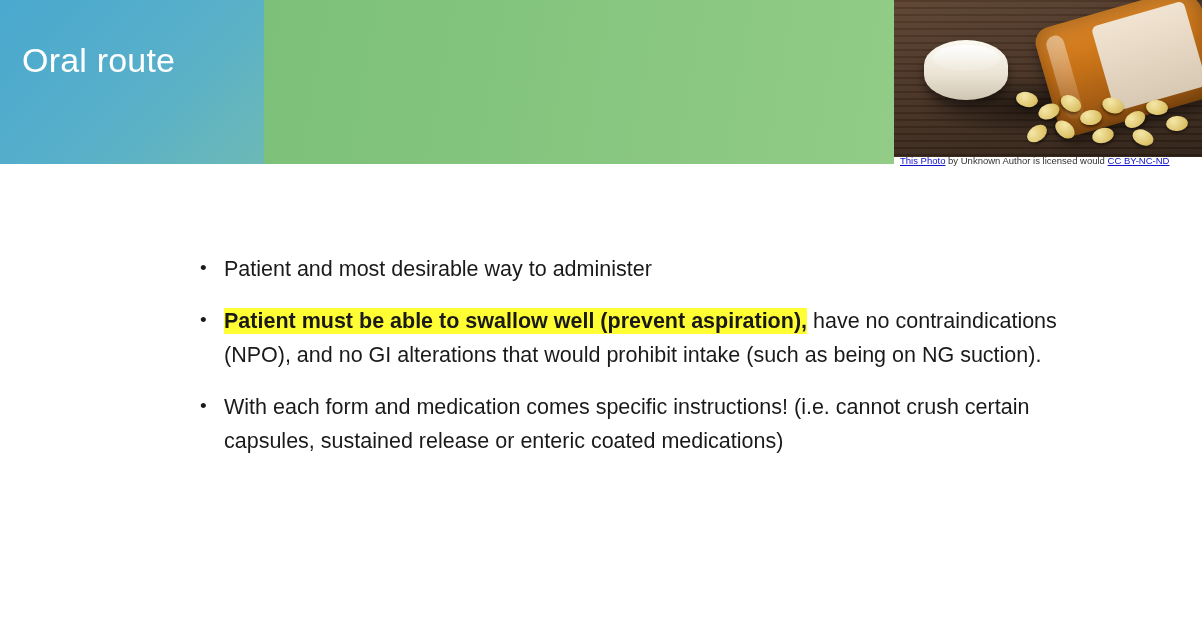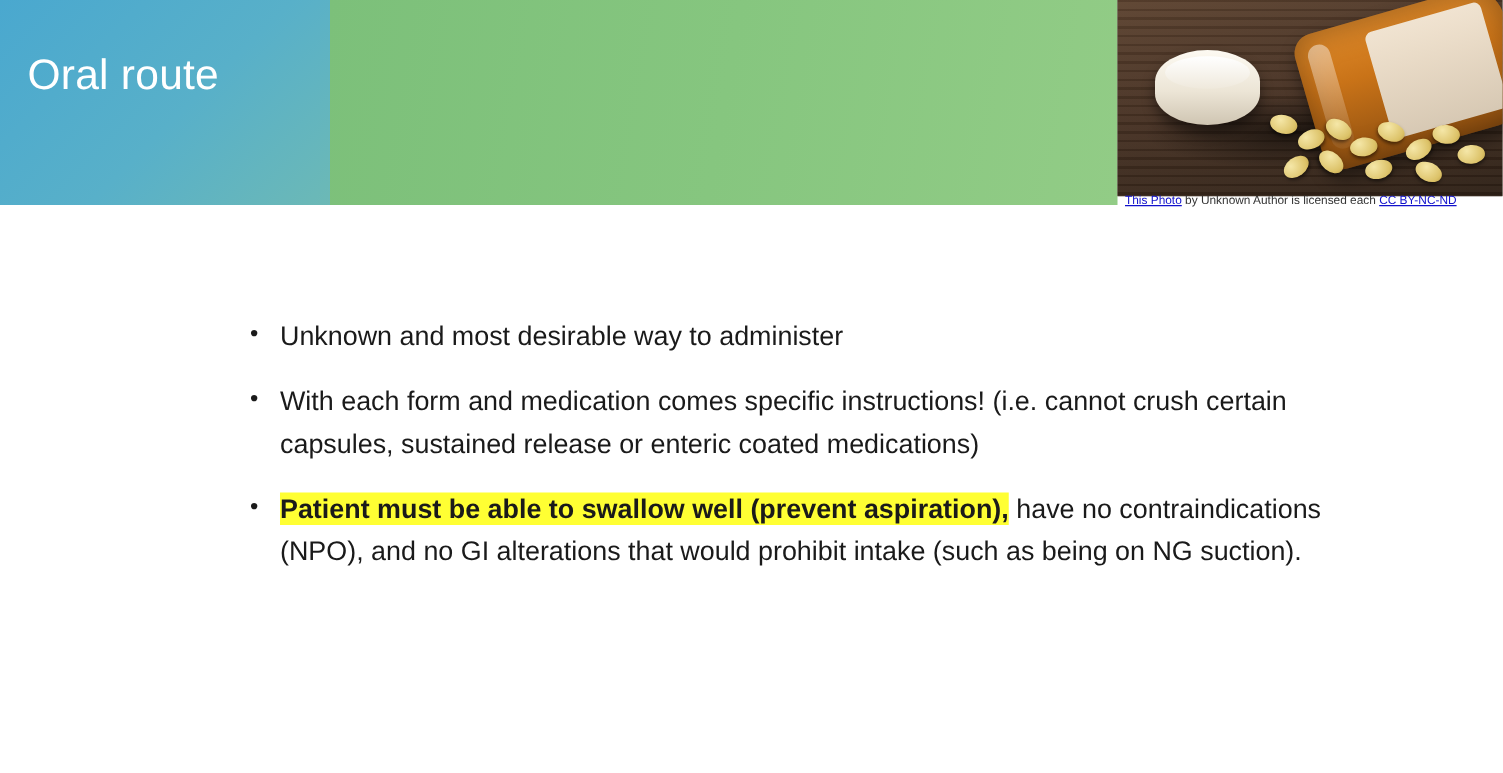--- a/index.html
+++ b/index.html
@@ -205,28 +205,28 @@
   <div class="pill" style="left:230px; top:112px; transform:rotate(-30deg);"></div>
   <div class="pill" style="left:252px; top:100px; transform:rotate(6deg);"></div>
   <div class="pill" style="left:160px; top:122px; transform:rotate(40deg);"></div>
   <div class="pill" style="left:198px; top:128px; transform:rotate(-14deg);"></div>
   <div class="pill" style="left:238px; top:130px; transform:rotate(24deg);"></div>
   <div class="pill" style="left:272px; top:116px; transform:rotate(-4deg);"></div>
   <div class="pill" style="left:132px; top:126px; transform:rotate(-36deg);"></div>
 </div>
 
 <div class="credit">
-  <a href="#">This Photo</a><span> by Unknown Author is licensed each </span><a href="#">CC BY-NC-ND</a>
+  <a href="#">This Photo</a><span> by Unknown Author is licensed would </span><a href="#">CC BY-NC-ND</a>
 </div>
 
 <div class="content">
   <ul class="bullets">
     <li>
-      <span>Unknown and most desirable way to administer</span>
+      <span>Patient and most desirable way to administer</span>
+    </li>
+    <li>
+      <span class="hl">Patient must be able to swallow well (prevent aspiration),</span><span> have no contraindications (NPO), and no GI alterations that would prohibit intake (such as being on NG suction).</span>
     </li>
     <li>
       <span>With each form and medication comes specific instructions! (i.e. cannot crush certain capsules, sustained release or enteric coated medications)</span>
     </li>
-    <li>
-      <span class="hl">Patient must be able to swallow well (prevent aspiration),</span><span> have no contraindications (NPO), and no GI alterations that would prohibit intake (such as being on NG suction).</span>
-    </li>
   </ul>
 </div>
 
 </body></html>

